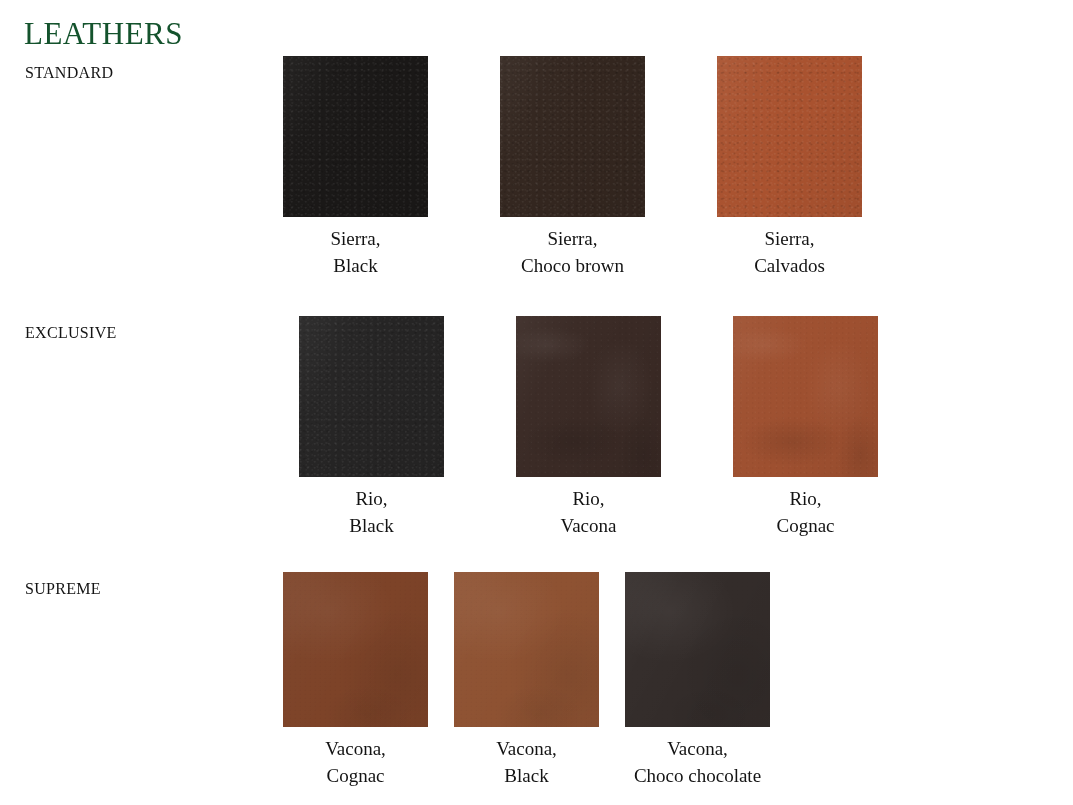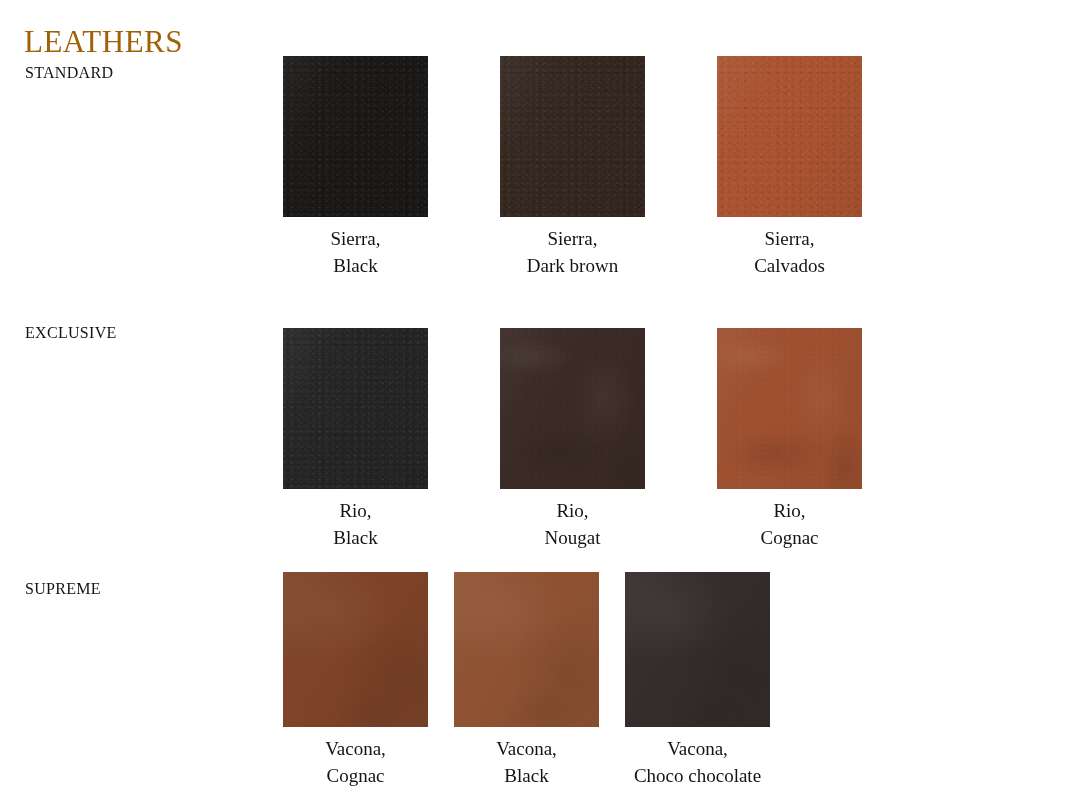--- a/index.html
+++ b/index.html
@@ -81,21 +81,21 @@
   .swatch-caption .ln { display: block; }
 
   
   #group-standard  { top: 56px; }
   #group-standard  .group-label { top: 4px; }
   #group-standard  .swatch-row  { top: 0px; }
   #group-standard  .swatch-chip { height: 161px; }
 
   #group-exclusive { top: 316px; }
   #group-exclusive .group-label { top: 4px; text-align: center; }
-  #group-exclusive .swatch-row  { top: 12px; }
+  #group-exclusive .swatch-row  { top: 0px; margin-left: 16px; }
   #group-exclusive .swatch-chip { height: 161px; }
 
   #group-supreme   { top: 572px; }
   #group-supreme   .group-label { top: 4px; }
   #group-supreme   .swatch-row  { top: 0px; gap: 44px; }
   #group-supreme   .swatch-chip { height: 155px; }
 
   
   
   .grain-pebble {
@@ -138,21 +138,21 @@
       rgba(255,255,255,0.012) 26%,
       rgba(0,0,0,0.00) 52%,
       rgba(0,0,0,0.055) 100%);
   }
 </style>
 </head>
 <body style="background-color: rgb(255, 255, 255); color: rgb(20, 20, 20);">
 
 <div>
 
-  <div id="page-title" style="color: #a16207; margin-top: 8px;">LEATHERS</div>
+  <div id="page-title" style="color: #14532d;">LEATHERS</div>
 
   <section class="group" id="group-standard">
     <div class="group-label">STANDARD</div>
     <div class="swatch-row">
 
       <div class="swatch-cell">
         <div class="swatch-chip" style="background-color: rgb(26, 24, 23);">
           <div class="grain grain-pebble"></div>
           <div class="grain-sheen"></div>
         </div>
@@ -162,21 +162,21 @@
         </div>
       </div>
 
       <div class="swatch-cell">
         <div class="swatch-chip" style="background-color: rgb(51, 38, 31);">
           <div class="grain grain-pebble"></div>
           <div class="grain-sheen"></div>
         </div>
         <div class="swatch-caption">
           <span class="ln">Sierra,</span>
-          <span class="ln">Dark brown</span>
+          <span class="ln">Choco brown</span>
         </div>
       </div>
 
       <div class="swatch-cell">
         <div class="swatch-chip" style="background-color: rgb(169, 82, 47);">
           <div class="grain grain-pebble"></div>
           <div class="grain-sheen"></div>
         </div>
         <div class="swatch-caption">
           <span class="ln">Sierra,</span>
@@ -202,21 +202,21 @@
         </div>
       </div>
 
       <div class="swatch-cell">
         <div class="swatch-chip" style="background-color: rgb(58, 42, 37);">
           <div class="grain grain-vein"></div>
           <div class="grain-sheen"></div>
         </div>
         <div class="swatch-caption">
           <span class="ln">Rio,</span>
-          <span class="ln">Nougat</span>
+          <span class="ln">Vacona</span>
         </div>
       </div>
 
       <div class="swatch-cell">
         <div class="swatch-chip" style="background-color: rgb(158, 80, 48);">
           <div class="grain grain-vein"></div>
           <div class="grain-sheen"></div>
         </div>
         <div class="swatch-caption">
           <span class="ln">Rio,</span>

